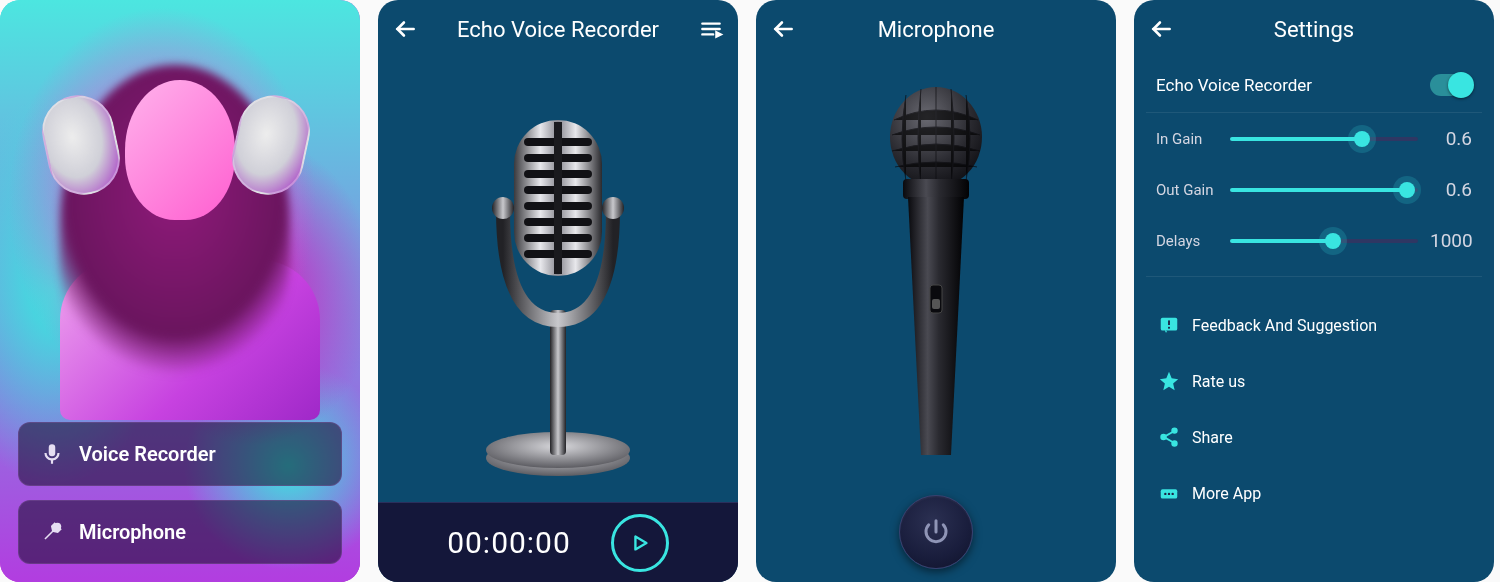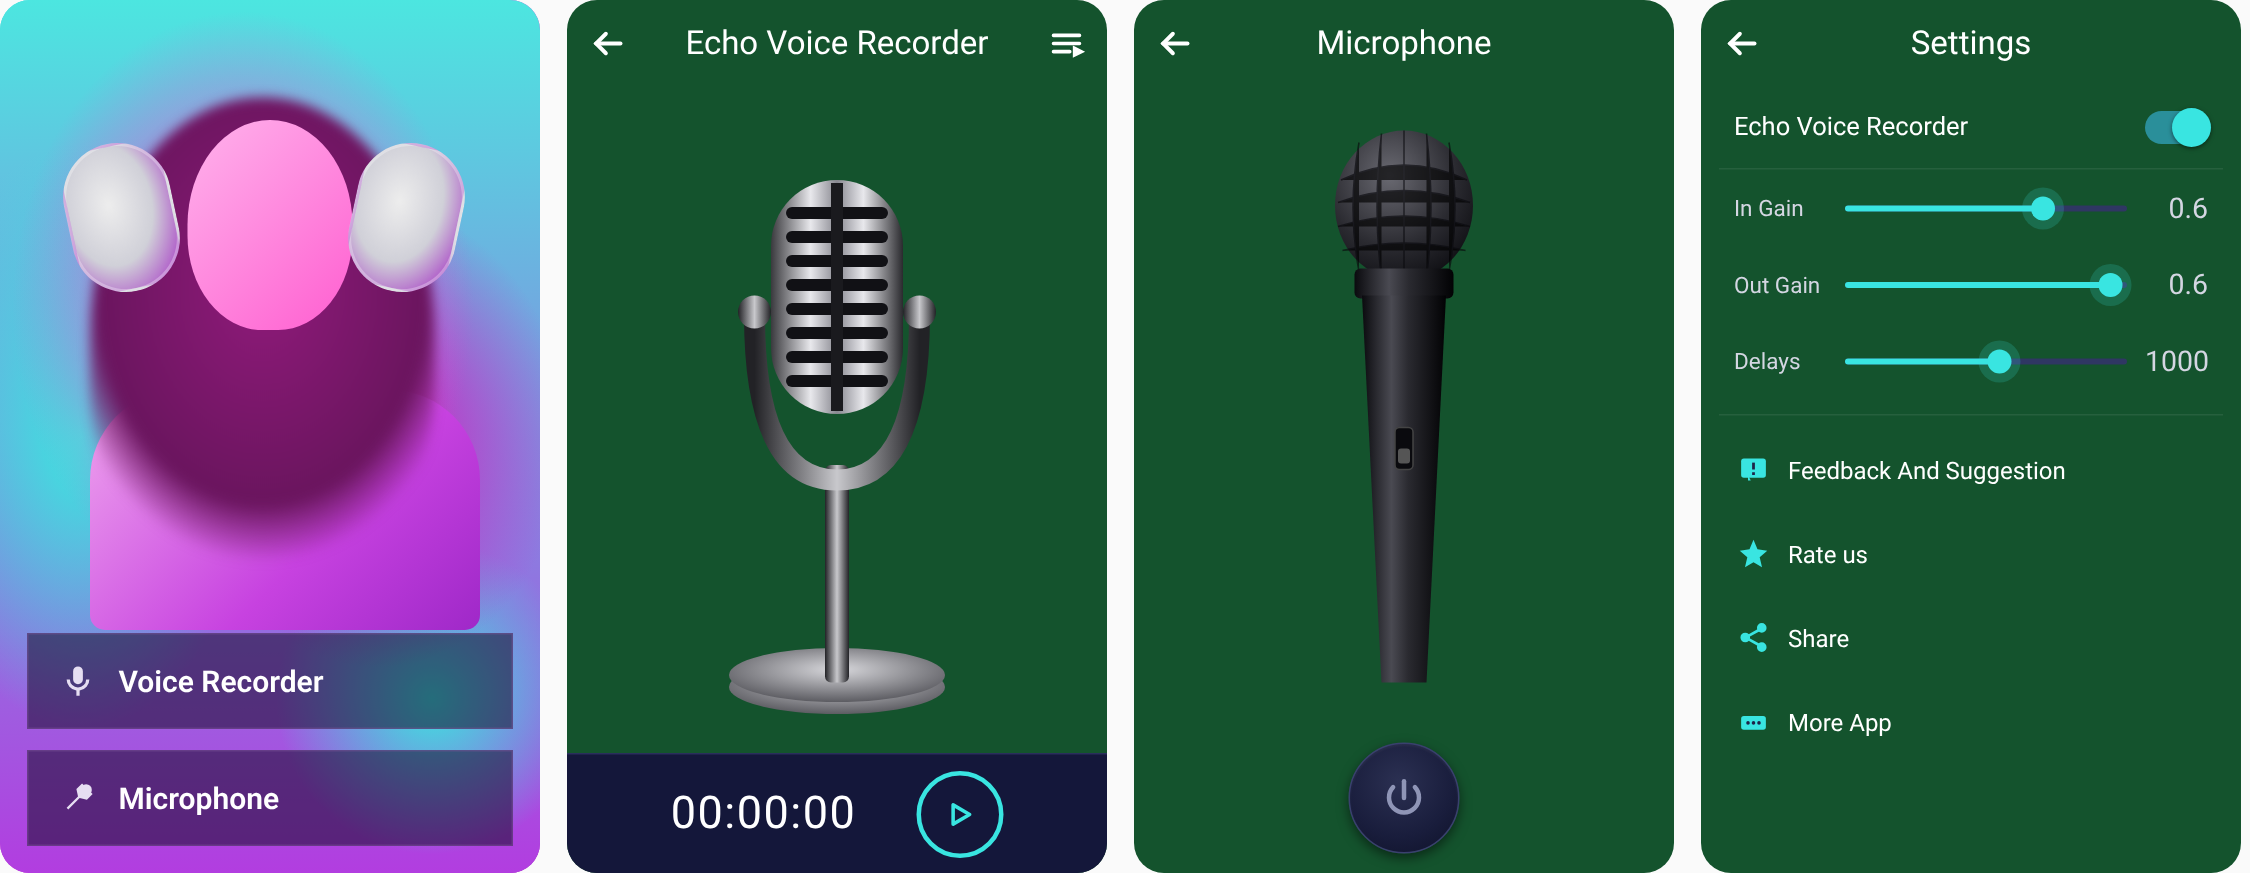--- a/index.html
+++ b/index.html
@@ -11,21 +11,21 @@
     display: flex;
     gap: 18px;
     padding: 0;
   }
   .screen {
     width: 360px;
     height: 582px;
     border-radius: 20px;
     overflow: hidden;
     position: relative;
-    background: #14532d;
+    background: #0c4a6e;
     flex-shrink: 0;
   }
 
   
   .s1 {
     background: linear-gradient(135deg, #3ae6df 0%, #d93bd9 40%, #a020c0 100%);
     display: flex;
     flex-direction: column;
     justify-content: flex-end;
     padding: 18px;
@@ -67,21 +67,21 @@
   }
   .hp-left { left:-5px; top:85px; transform: rotate(-12deg); }
   .hp-right { left:185px; top:85px; transform: rotate(12deg); }
   .home-btn {
     position: relative;
     display: flex;
     align-items: center;
     gap: 14px;
     background: rgba(20, 10, 40, 0.55);
     border: 1px solid rgba(120, 80, 150, 0.5);
-    border-radius: 0;
+    border-radius: 12px;
     padding: 18px 20px;
     margin-top: 14px;
     color: #fff;
     font-size: 20px;
     font-weight: 600;
   }
   .home-btn .ico { width: 26px; height: 26px; color: #e6def2; }
 
   
   .appbar {
@@ -181,21 +181,21 @@
   .slider-fill {
     position:absolute; left:0; top:0; bottom:0;
     background: #39e5e1; border-radius:2px;
   }
   .slider-thumb {
     position:absolute; top:50%; transform:translate(-50%,-50%);
     width:16px; height:16px; border-radius:50%;
     background:#39e5e1;
     box-shadow: 0 0 0 6px rgba(57,229,225,0.18);
   }
-  .sliders-wrap { border-bottom: 1px solid rgba(255,255,255,0.08); padding-bottom:10px; margin-bottom:8px; }
+  .sliders-wrap { border-bottom: 1px solid rgba(255,255,255,0.08); padding-bottom:10px; margin-bottom:20px; }
   .menu-item {
     display:flex; align-items:center; gap:12px;
     padding: 17px 12px;
     font-size:16px;
   }
   .menu-item .mico {
     width:22px; height:22px; color:#39e5e1;
   }
 
   svg { display:block; }

